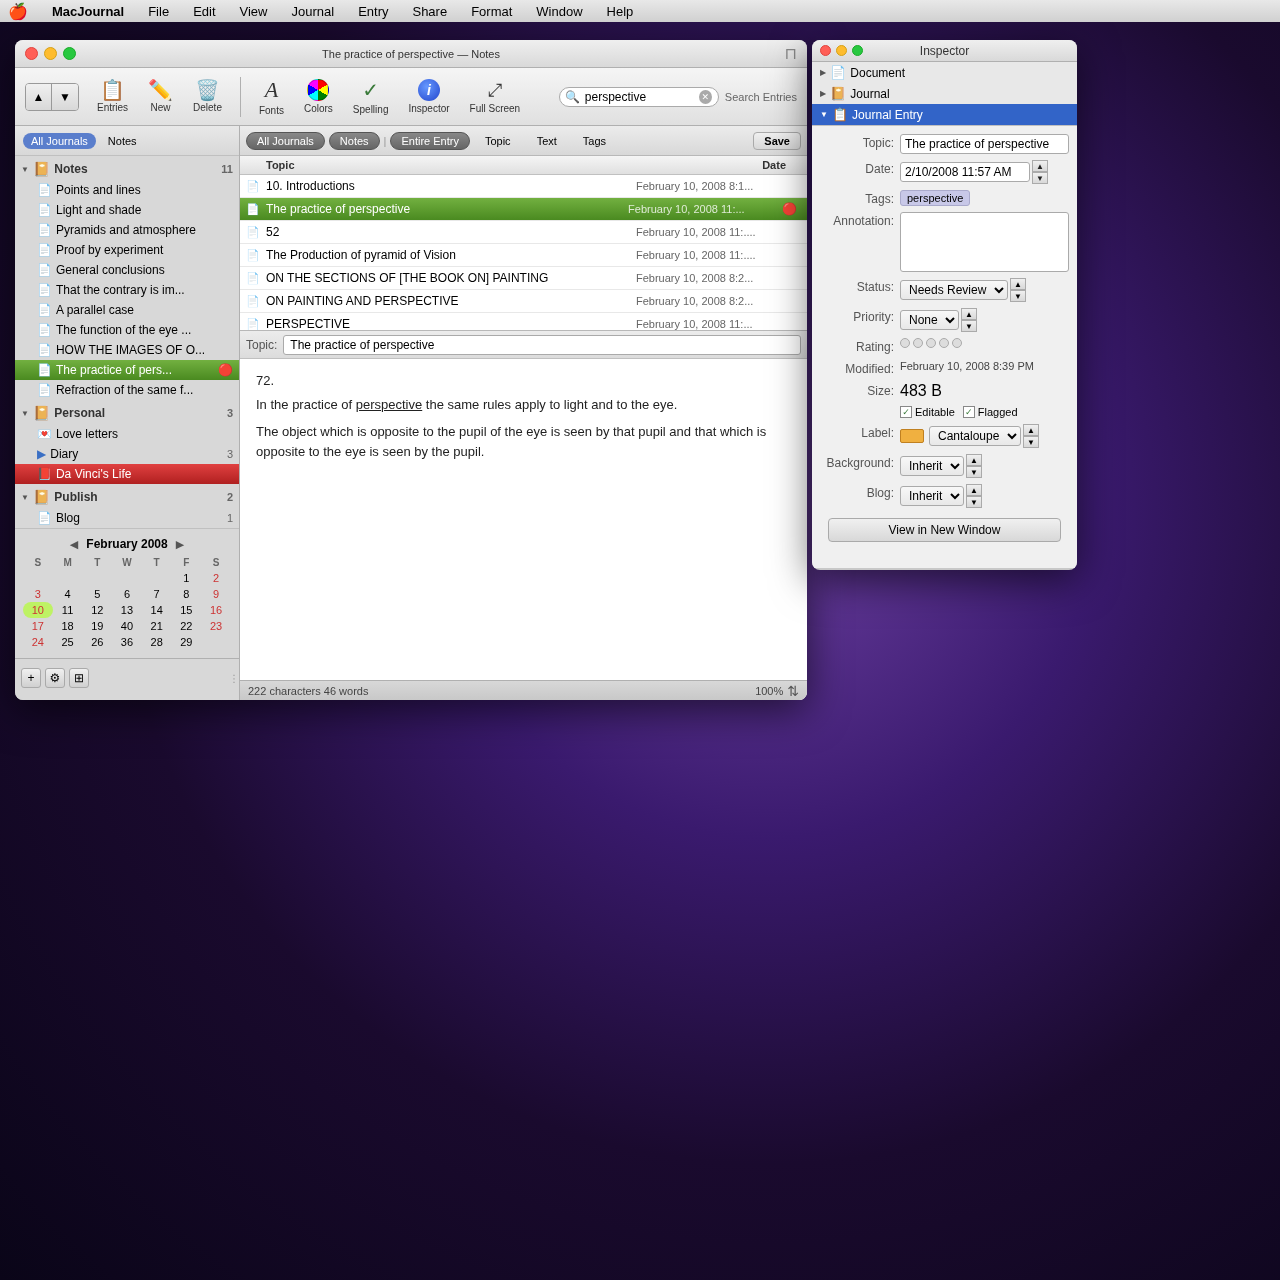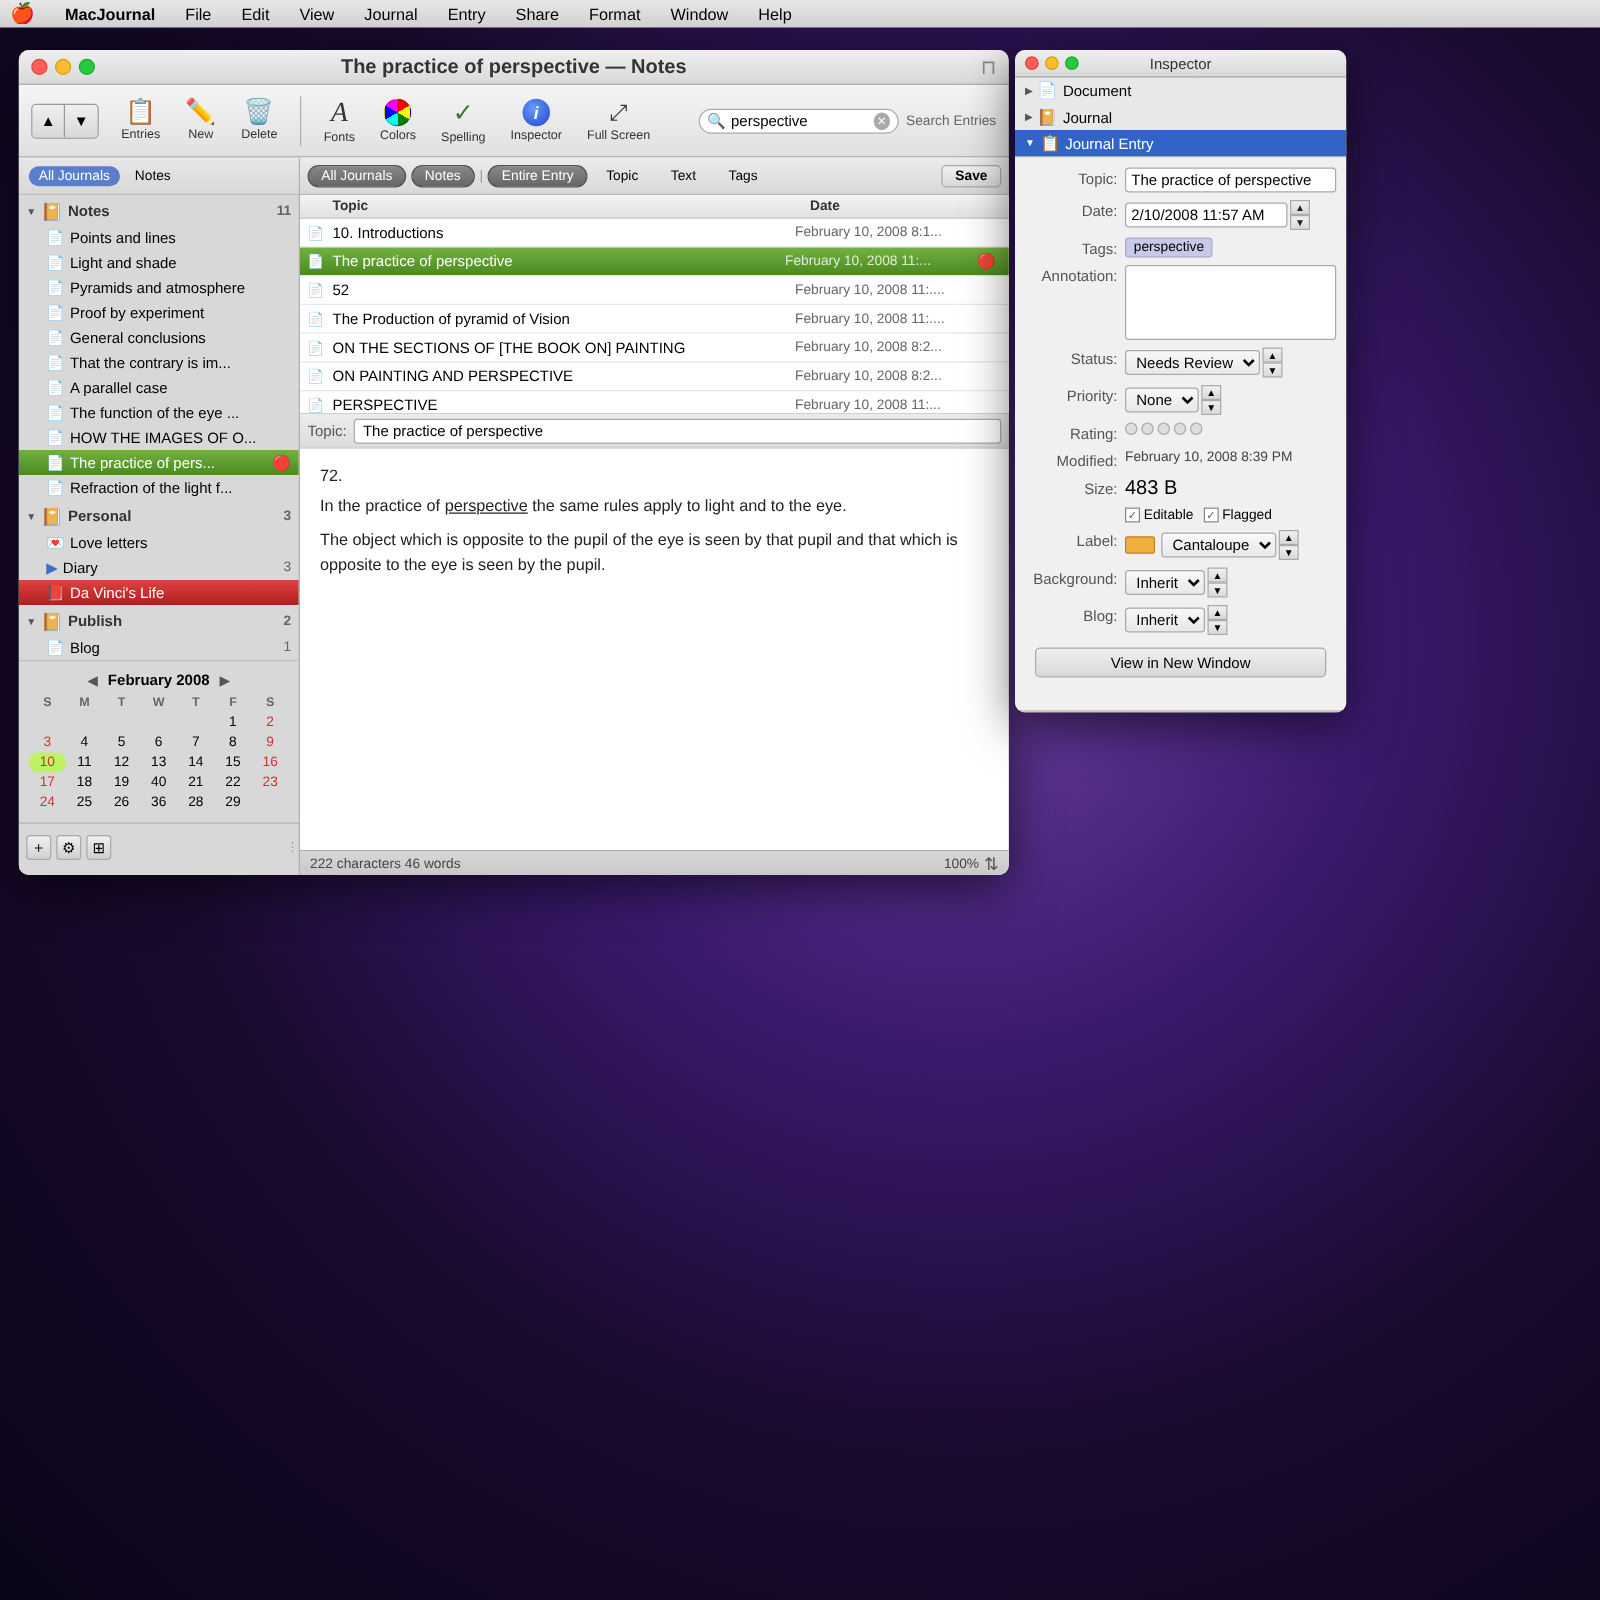--- a/index.html
+++ b/index.html
@@ -64,23 +64,23 @@
       align-items: center;
     }
     .tl { width: 13px; height: 13px; border-radius: 50%; }
     .tl-red { background: #ff5f57; border: 1px solid #e0443e; }
     .tl-yellow { background: #febc2e; border: 1px solid #d4a017; }
     .tl-green { background: #28c840; border: 1px solid #1aab29; }
     .window-title {
       position: absolute;
       left: 50%;
       transform: translateX(-50%);
-      font-size: 16px;
+      font-size: 11px;
       color: #333;
-      font-weight: bold;
+      font-weight: normal;
     }
     .window-maximize {
       position: absolute;
       right: 10px;
       font-size: 16px;
       color: #888;
     }
 
     
     .toolbar {
@@ -366,21 +366,21 @@
       font-size: 11px;
       color: #333;
     }
     .entries-list-header-cell {
       padding: 3px 6px;
       font-weight: bold;
       cursor: pointer;
     }
     .entries-list-header-cell:first-child { width: 20px; }
     .entries-list-header-cell.topic { flex: 1; }
-    .entries-list-header-cell.date { width: 150px; }
+    .entries-list-header-cell.date { width: 150px; text-align: right; }
     .entry-row {
       display: flex;
       align-items: center;
       padding: 4px 6px;
       border-bottom: 1px solid #e8e8e8;
       cursor: pointer;
       font-size: 12px;
     }
     .entry-row.selected {
       background: linear-gradient(to bottom, #72b040, #4a8a20);
@@ -811,21 +811,21 @@
           <span class="sidebar-item-icon">📄</span>
           <span class="sidebar-item-text">HOW THE IMAGES OF O...</span>
         </div>
         <div class="sidebar-item selected">
           <span class="sidebar-item-icon">📄</span>
           <span class="sidebar-item-text">The practice of pers...</span>
           <span>🔴</span>
         </div>
         <div class="sidebar-item">
           <span class="sidebar-item-icon">📄</span>
-          <span class="sidebar-item-text">Refraction of the light f...</span>
+          <span class="sidebar-item-text">Refraction of the same f...</span>
         </div>
       </div>
 
       <div class="sidebar-group">
         <div class="sidebar-group-header">
           <span class="triangle">▼</span>
           <span class="sidebar-group-icon">📔</span>
           <span>Personal</span>
           <span class="sidebar-count">3</span>
         </div>

